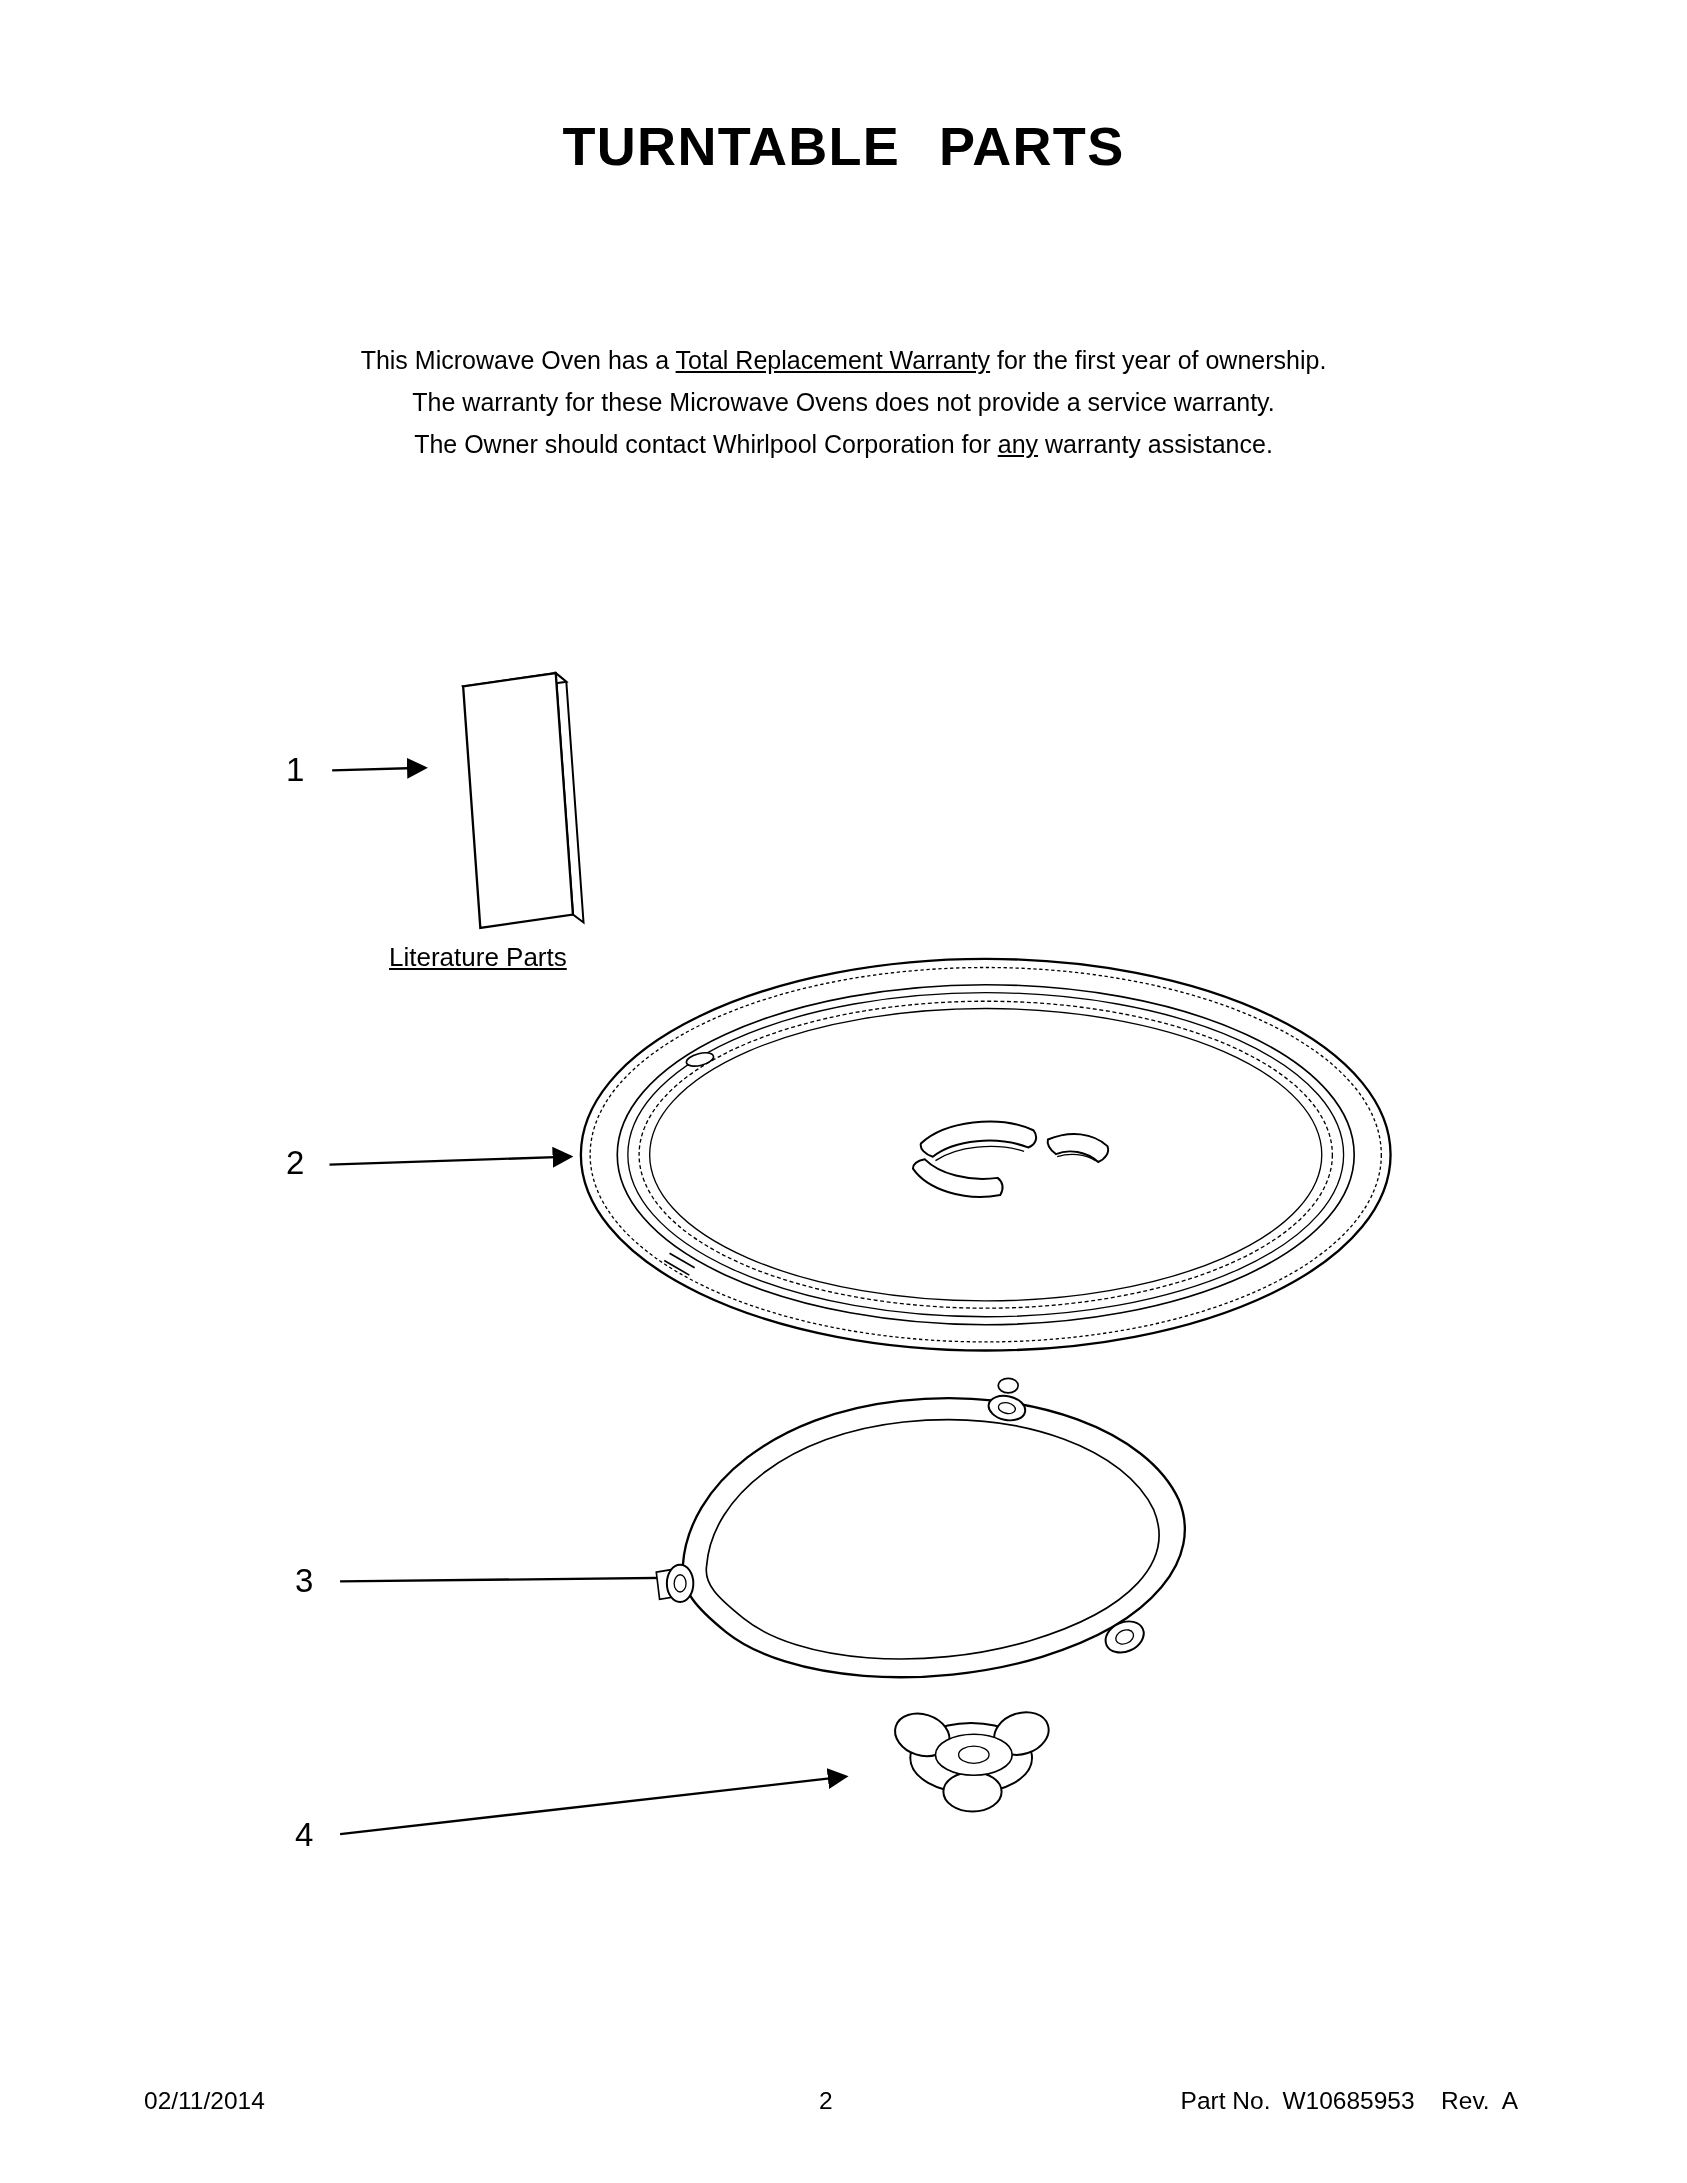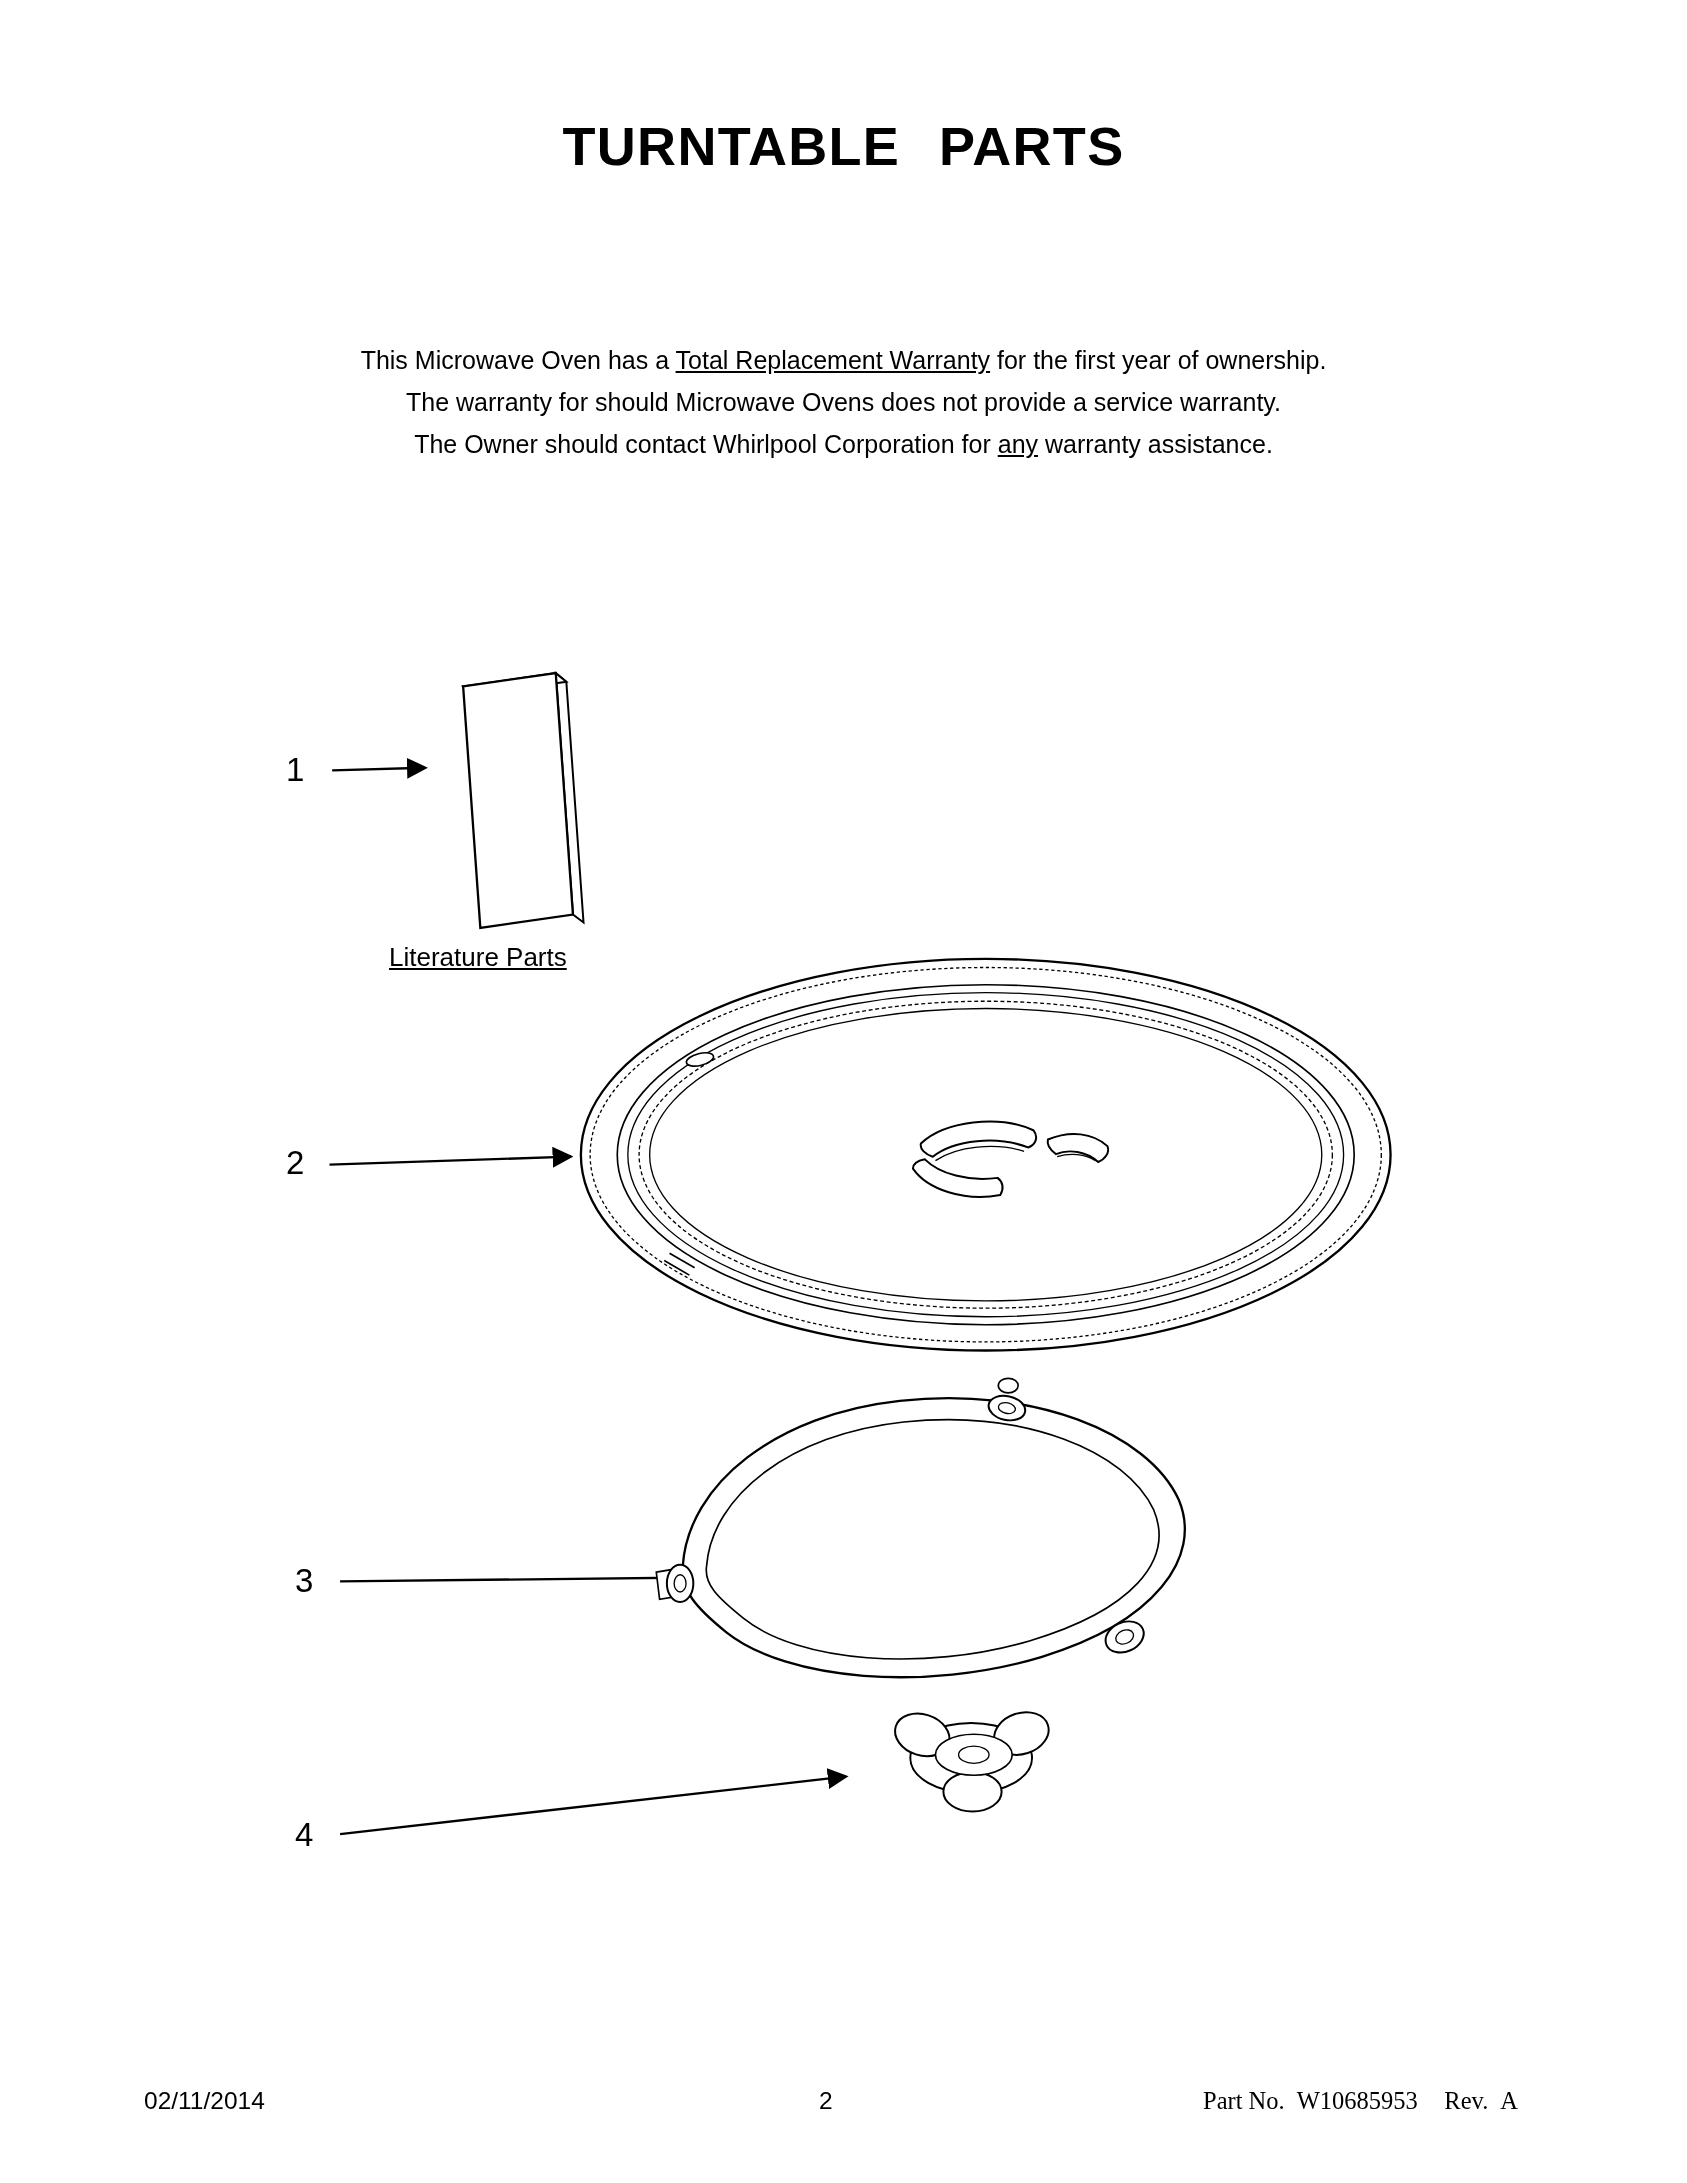--- a/index.html
+++ b/index.html
@@ -23,35 +23,35 @@
   }
   .lit-label{
     position:absolute;left:389px;top:894px;font-size:26px;text-decoration:underline;
   }
   svg.diagram{position:absolute;left:0;top:0;width:1687px;height:2183px;}
   svg .ln{stroke:#000;fill:none;}
   svg .wh{stroke:#000;fill:#fff;}
   .footer{position:absolute;top:2039px;left:0;width:100%;font-size:24.5px;}
   .footer-date{position:absolute;left:144px;top:0;}
   .footer-page{position:absolute;left:819px;top:0;}
-  .footer-right{position:absolute;right:169px;top:0;display:flex;font-family:Liberation Serif, serif;}
+  .footer-right{position:absolute;right:169px;top:0;display:flex;}
   .footer-right span{display:inline-block;}
   .fr-gap-s{margin-left:12px;}
   .fr-gap-m{margin-left:26.5px;}
 </style>
 </head>
 <body>
 
 <div class="page">
 
   <div class="title">TURNTABLE PARTS</div>
 
   <div class="warranty">
     <div><span>This Microwave Oven has a </span><span class="u">Total Replacement Warranty</span><span> for the first year of ownership.</span></div>
-    <div>The warranty for should Microwave Ovens does not provide a service warranty.</div>
+    <div>The warranty for these Microwave Ovens does not provide a service warranty.</div>
     <div><span>The Owner should contact Whirlpool Corporation for </span><span class="u">any</span><span> warranty assistance.</span></div>
     <div class="gap"></div>
   </div>
 
   <svg class="diagram" viewBox="0 0 2550 3300">
     <defs>
       <marker id="arrow" viewBox="0 0 10 10" refX="8.5" refY="5" markerWidth="9" markerHeight="9" orient="auto-start-reverse">
         <path d="M0 0 L10 5 L0 10 z" fill="#000"></path>
       </marker>
     </defs>

